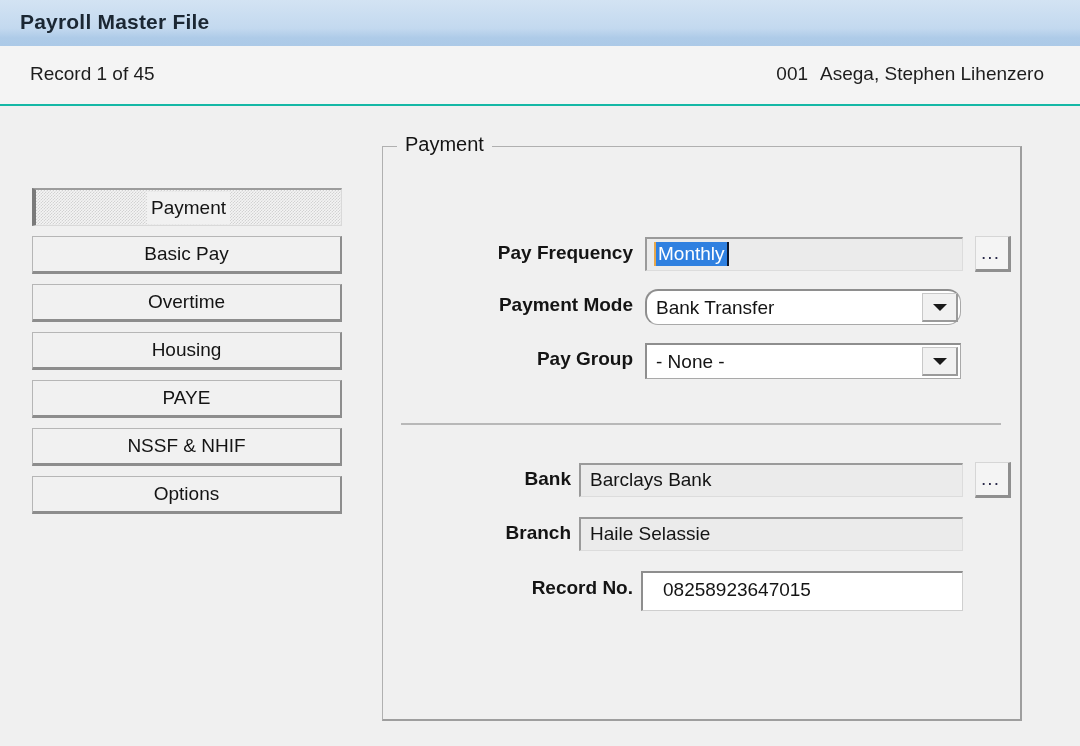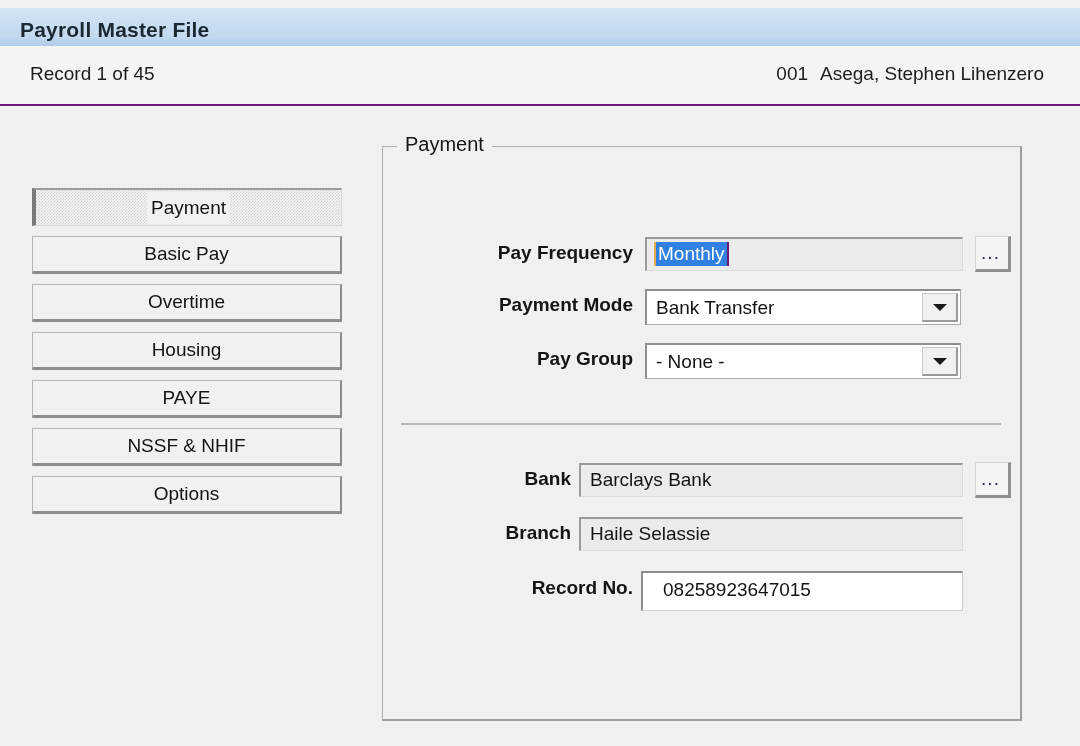--- a/index.html
+++ b/index.html
@@ -16,21 +16,21 @@
     position: relative;
     width: 1080px;
     height: 746px;
     background: #f0f0f0;
     overflow: hidden;
   }
 
   
   #title-bar {
     position: absolute;
-    left: 0; top: 8px;
+    left: 0; top: 0;
     width: 1080px;
     height: 64px;
     background: linear-gradient(to bottom, #d3e3f3 0%, #c3d9ef 45%, #aecbe8 60%, #a7c6e5 100%);
     border-bottom: 1px solid #9cb4ca;
   }
   #title-bar .title-text {
     position: absolute;
     left: 20px;
     top: 10px;
     font-size: 21px;
@@ -40,21 +40,21 @@
     white-space: nowrap;
   }
 
   
   #record-bar {
     position: absolute;
     left: 0; top: 46px;
     width: 1080px;
     height: 60px;
     background: #f4f4f4;
-    border-bottom: 2px solid #701a75;
+    border-bottom: 2px solid #14b8a6;
   }
   #record-bar .record-left {
     position: absolute;
     left: 30px;
     top: 17px;
     font-size: 19px;
     color: #1d1d1d;
     white-space: nowrap;
   }
   #record-bar .record-right {
@@ -188,21 +188,21 @@
     background: #ffffff;
     border: 1px solid #cfcfcf;
     border-top: 2px solid #8e8e8e;
     border-left: 2px solid #8e8e8e;
   }
   .textbox .sel-text {
     background: #2f80e0;
     color: #ffffff;
     padding: 1px 2px 2px 2px;
     border-left: 2px solid #e8a84c;
-    border-right: 2px solid #701a75;
+    border-right: 2px solid #0f172a;
     margin-left: -2px;
   }
 
   
   .combobox {
     position: absolute;
     height: 36px;
     background: #ffffff;
     border: 1px solid #a9a9a9;
     border-top: 2px solid #8e8e8e;
@@ -325,21 +325,21 @@
       <div class="field-row" style="top:90px;">
         <div class="field-label" style="right:390px; top:5px;">Pay Frequency</div>
         <div class="textbox" style="left:262px; width:318px;"><span class="sel-text">Monthly</span></div>
         <button class="ellipsis-button" style="left:592px; top:-1px;">
           <span class="dots">...</span>
         </button>
       </div>
 
       <div class="field-row" style="top:142px;">
         <div class="field-label" style="right:390px; top:5px;">Payment Mode</div>
-        <div class="combobox" style="left:262px; width:316px;">
+        <div class="combobox" style="left:262px; width:316px;border-radius:13px;">
           <div class="combo-value">Bank Transfer</div>
           <div class="combo-arrow"></div>
         </div>
       </div>
 
       <div class="field-row" style="top:196px;">
         <div class="field-label" style="right:390px; top:5px;">Pay Group</div>
         <div class="combobox" style="left:262px; width:316px;">
           <div class="combo-value">- None -</div>
           <div class="combo-arrow"></div>

